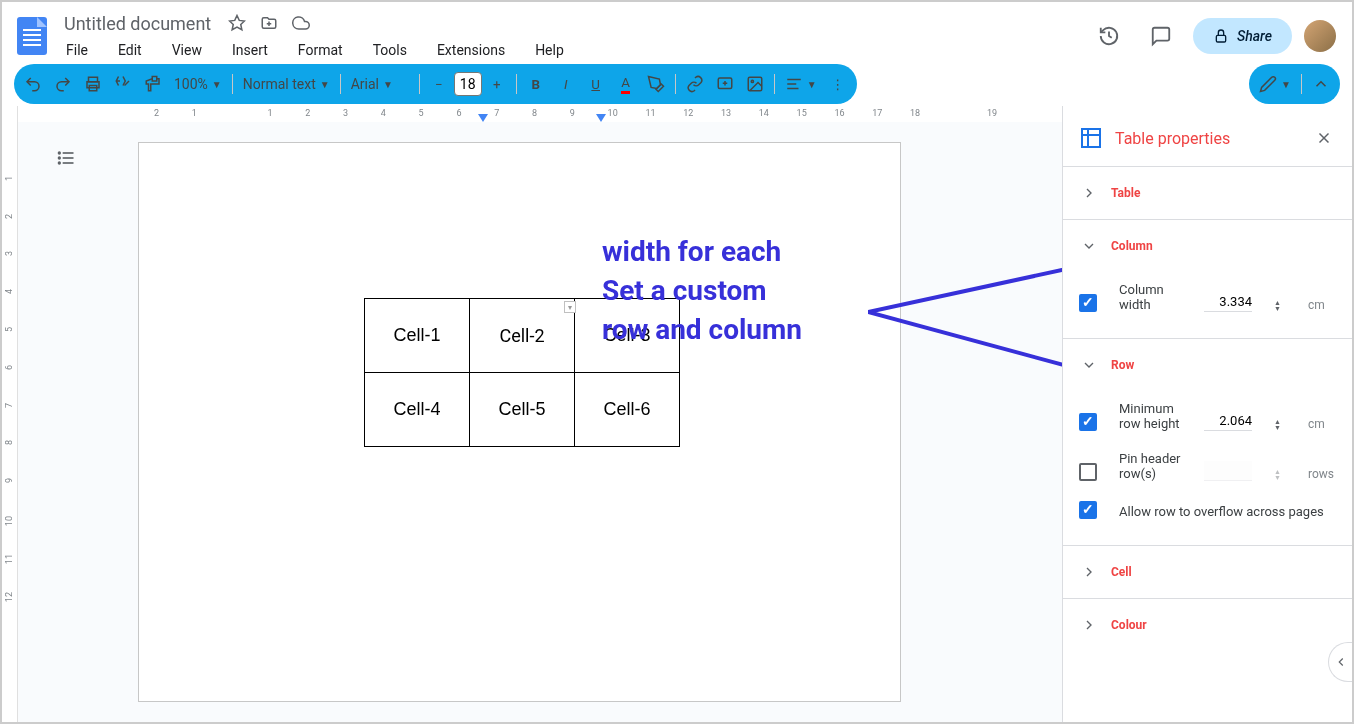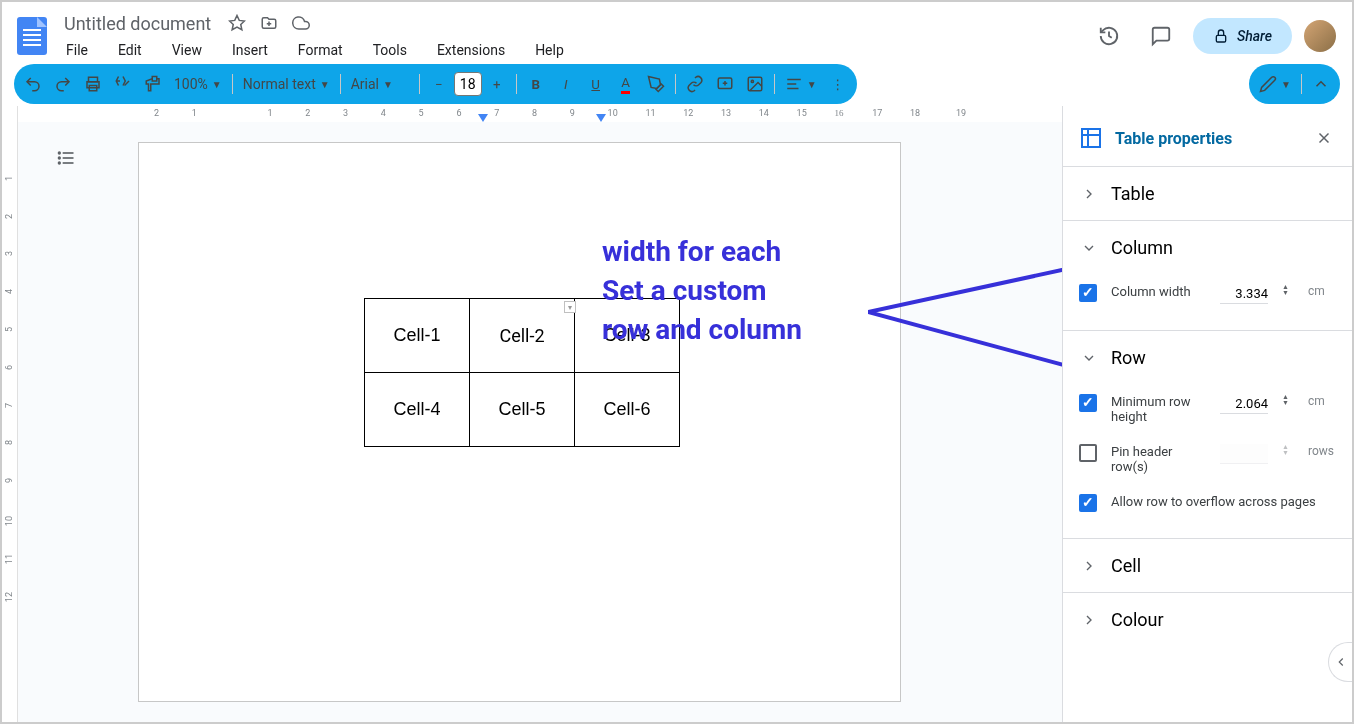--- a/index.html
+++ b/index.html
@@ -55,28 +55,28 @@
 .cell-handle { position: absolute; right: -2px; top: 2px; width: 12px; height: 12px; border: 1px solid #c0c0c0; background: #fff; font-size: 8px; display: flex; align-items: center; justify-content: center; color: #999; }
 
 
 .annotation-text { position: absolute; font-family: 'Comic Sans MS', cursive; font-size: 28px; color: #3730d9; font-weight: bold; line-height: 1.4; }
 .arrow-svg { position: absolute; pointer-events: none; }
 
 
 .side-panel { width: 290px; background: #fff; border-left: 1px solid #dadce0; padding: 12px 0; overflow-y: auto; }
 .panel-header { display: flex; align-items: center; padding: 8px 16px 16px; gap: 12px; }
 .panel-title-icon { width: 24px; height: 24px; color: #1a73e8; }
-.panel-title { font-size: 16px; font-weight: 700; color: #0369a1; flex: 1; }
+.panel-title { font-size: 16px; font-weight: 400; color: #ef4444; flex: 1; }
 .panel-close { width: 24px; height: 24px; display: flex; align-items: center; justify-content: center; color: #5f6368; cursor: pointer; }
 .panel-section { border-top: 1px solid #dadce0; }
 .section-header { display: flex; align-items: center; padding: 16px; gap: 12px; cursor: pointer; }
 .section-chevron { width: 20px; height: 20px; display: flex; align-items: center; justify-content: center; color: #5f6368; }
-.section-title { font-size: 18px; font-weight: 400; color: #000000; }
+.section-title { font-size: 12px; font-weight: 700; color: #ef4444; }
 .section-body { padding: 0 16px 16px; }
-.prop-row { display: flex; align-items: flex-start; padding: 10px 0; gap: 14px; }
+.prop-row { display: flex; align-items: flex-end; padding: 10px 0; gap: 22px; }
 .checkbox { width: 18px; height: 18px; border: 2px solid #5f6368; border-radius: 2px; cursor: pointer; flex-shrink: 0; }
 .checkbox.checked { background: #1a73e8; border-color: #1a73e8; position: relative; }
 .checkbox.checked::after { content: '✓'; position: absolute; color: #fff; font-size: 14px; left: 1px; top: -2px; font-weight: bold; }
 .prop-label { font-size: 13px; color: #3c4043; flex: 1; }
 .prop-input { width: 48px; border: none; border-bottom: 1px solid #dadce0; text-align: right; font-size: 13px; padding: 2px 0; }
 .prop-stepper { width: 12px; display: flex; flex-direction: column; color: #5f6368; font-size: 7px; line-height: 6px; cursor: pointer; }
 .prop-unit { font-size: 12px; color: #80868b; width: 28px; }
 
 .side-collapse { position: absolute; right: 0; bottom: 40px; width: 24px; height: 40px; background: #fff; border: 1px solid #dadce0; border-right: none; border-radius: 20px 0 0 20px; display: flex; align-items: center; justify-content: center; cursor: pointer; color: #5f6368; }
 </style>
@@ -295,24 +295,24 @@
           <span class="ruler-tick" style="left: 302.4px;">6</span>
           <span class="ruler-tick" style="left: 340.2px;">7</span>
           <span class="ruler-tick" style="left: 378px;">8</span>
           <span class="ruler-tick" style="left: 415.8px;">9</span>
           <span class="ruler-tick" style="left: 453.6px;">10</span>
           <span class="ruler-tick" style="left: 491.4px;">11</span>
           <span class="ruler-tick" style="left: 529.2px;">12</span>
           <span class="ruler-tick" style="left: 567px;">13</span>
           <span class="ruler-tick" style="left: 604.8px;">14</span>
           <span class="ruler-tick" style="left: 642.6px;">15</span>
-          <span class="ruler-tick" style="left: 680.4px; font-family: Liberation Serif, serif;">16</span>
+          <span class="ruler-tick" style="left: 680.4px;">16</span>
           <span class="ruler-tick" style="left: 718.2px;">17</span>
           <span class="ruler-tick" style="left: 756px;">18</span>
-          <span class="ruler-tick" style="left: 802px;">19</span>
+          <span class="ruler-tick" style="left: 833px;">19</span>
         </div>
       <div class="ruler-marker left"></div>
       <div class="ruler-marker right"></div>
     </div>
     <div class="doc-canvas">
       <div class="outline-btn">
         <svg width="20" height="20" viewBox="0 0 24 24" fill="none" stroke="currentColor" stroke-width="2">
             <line x1="8" y1="6" x2="21" y2="6"></line>
             <line x1="8" y1="12" x2="21" y2="12"></line>
             <line x1="8" y1="18" x2="21" y2="18"></line>

